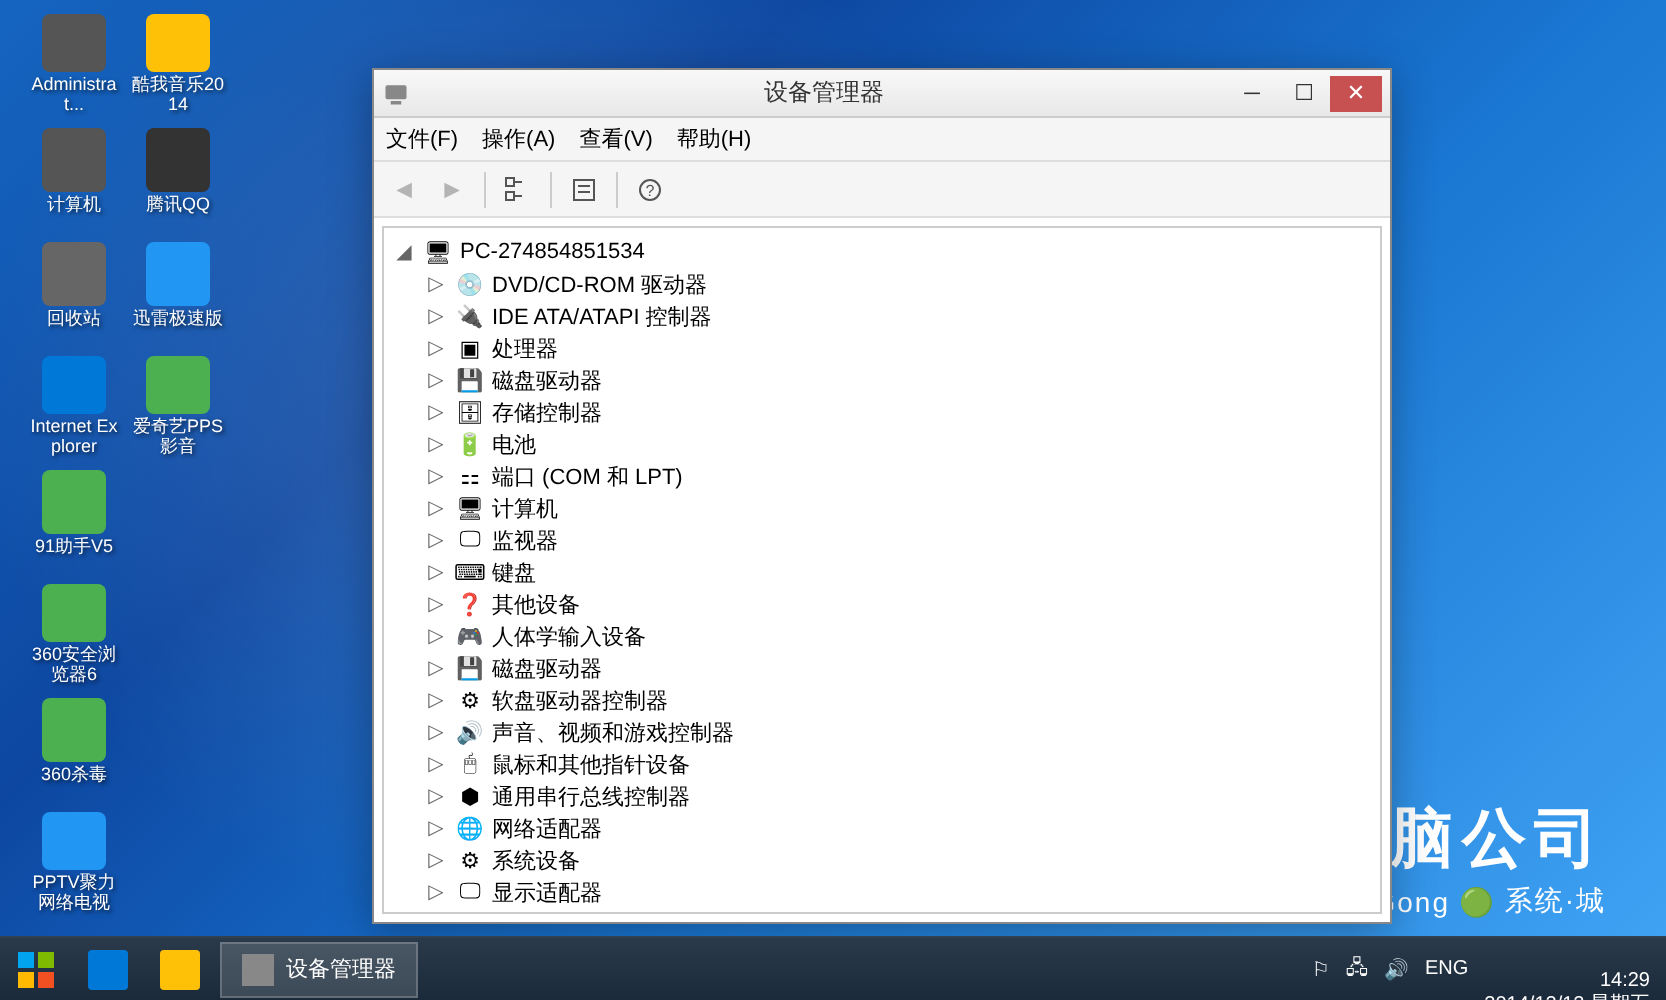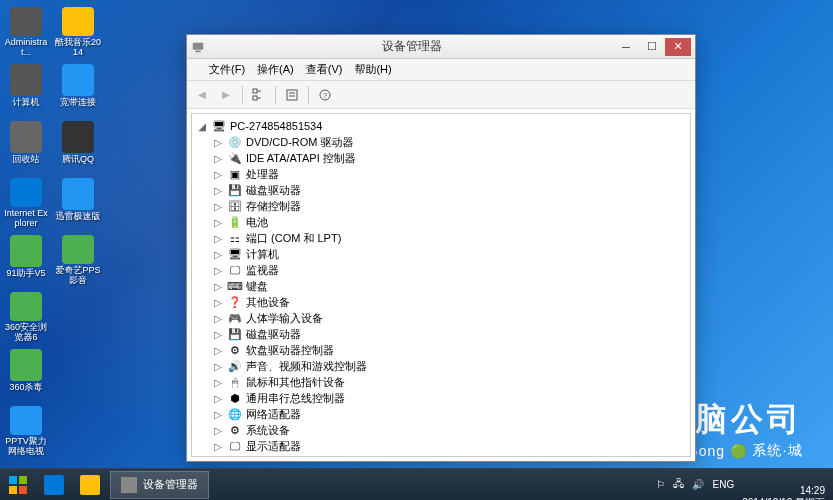--- a/index.html
+++ b/index.html
@@ -1,19 +1,19 @@
 <!DOCTYPE html>
 <html><head>
 <meta charset="utf-8">
 <style>
 * { margin: 0; padding: 0; box-sizing: border-box; font-family: "Microsoft YaHei", "SimSun", sans-serif; }
 body { width: 833px; height: 500px; overflow: hidden; position: relative; background: linear-gradient(135deg, #1565c0 0%, #0d47a1 30%, #1976d2 60%, #42a5f5 100%); }
 .desktop { position: absolute; inset: 0; }
 .rays { position: absolute; inset: 0; background: radial-gradient(circle at 30% 40%, rgba(255,255,255,0.15) 0%, transparent 40%); }
-.desktop-icons { position: absolute; top: 5px; left: 1px; display: flex; flex-direction: column; flex-wrap: wrap; height: 460px; gap: 2px; }
+.desktop-icons { position: absolute; top: 5px; left: 12px; display: flex; flex-direction: column; flex-wrap: wrap; height: 460px; gap: 2px; }
 .desktop-icon { width: 50px; height: 55px; display: flex; flex-direction: column; align-items: center; justify-content: flex-start; cursor: pointer; padding: 2px; }
 .desktop-icon .ico { width: 32px; height: 32px; border-radius: 4px; display: flex; align-items: center; justify-content: center; font-size: 20px; color: #fff; }
 .desktop-icon .lbl { color: #fff; font-size: 9px; text-align: center; text-shadow: 1px 1px 2px rgba(0,0,0,0.7); margin-top: 2px; line-height: 1.1; word-break: break-all; }
 .ico-computer { background: #555; }
 .ico-green { background: #4caf50; }
 .ico-blue { background: #2196f3; }
 .ico-orange { background: #ff9800; }
 .ico-yellow { background: #ffc107; }
 .ico-ie { background: #0078d7; }
 .ico-qq { background: #333; border-radius: 50%; }
@@ -36,21 +36,21 @@
 .brand .en { font-size: 14px; letter-spacing: 1px; }
 .brand .logo { display: inline-flex; align-items: center; gap: 4px; font-size: 14px; }
 
 .window { position: absolute; left: 186px; top: 34px; width: 510px; height: 428px; background: #fff; border: 1px solid #888; box-shadow: 0 4px 20px rgba(0,0,0,0.3); display: flex; flex-direction: column; }
 .titlebar { height: 24px; background: linear-gradient(180deg, #f8f8f8, #e8e8e8); display: flex; align-items: center; padding: 0 4px; border-bottom: 1px solid #ccc; }
 .titlebar .title-icon { width: 14px; height: 14px; margin-right: 6px; }
 .titlebar .title { flex: 1; text-align: center; font-size: 12px; color: #333; }
 .titlebar .win-btns { display: flex; }
 .titlebar .win-btn { width: 26px; height: 18px; display: flex; align-items: center; justify-content: center; font-size: 11px; cursor: pointer; color: #333; }
 .titlebar .win-btn.close { background: #c75050; color: #fff; }
-.menubar { height: 22px; display: flex; align-items: center; padding: 0 22px; gap: 12px; font-size: 11px; border-bottom: 1px solid #ddd; background: #f5f5f5; }
+.menubar { height: 22px; display: flex; align-items: center; padding: 0 6px; gap: 12px; font-size: 11px; border-bottom: 1px solid #ddd; background: #f5f5f5; }
 .menubar span { cursor: pointer; }
 .toolbar { height: 28px; display: flex; align-items: center; padding: 0 4px; gap: 2px; border-bottom: 1px solid #ddd; background: #f5f5f5; }
 .toolbar .tbtn { width: 22px; height: 22px; display: flex; align-items: center; justify-content: center; cursor: pointer; border: 1px solid transparent; color: #555; font-size: 13px; }
 .toolbar .tbtn.disabled { opacity: 0.4; cursor: default; }
 .toolbar .sep { width: 1px; height: 18px; background: #ccc; margin: 0 3px; }
 .tree-container { flex: 1; margin: 4px; border: 1px solid #ccc; background: #fff; overflow: auto; padding: 4px; }
 .tree-root { font-size: 11px; }
 .tree-node { display: flex; align-items: center; height: 16px; cursor: pointer; white-space: nowrap; }
 .expander { width: 12px; text-align: center; color: #666; font-size: 10px; }
 .node-icon { width: 16px; height: 14px; margin: 0 3px; display: inline-flex; align-items: center; justify-content: center; font-size: 11px; }
@@ -92,24 +92,20 @@
       </div>
       <div class="desktop-icon">
         <div class="ico ico-blue"></div>
         <div class="lbl">PPTV聚力 网络电视</div>
       </div>
       <div class="desktop-icon">
         <div class="ico ico-yellow"></div>
         <div class="lbl">酷我音乐2014</div>
       </div>
       <div class="desktop-icon">
-        <div class="ico ico-blue"></div>
-        <div class="lbl">宽带连接</div>
-      </div>
-      <div class="desktop-icon">
         <div class="ico ico-qq"></div>
         <div class="lbl">腾讯QQ</div>
       </div>
       <div class="desktop-icon">
         <div class="ico ico-blue"></div>
         <div class="lbl">迅雷极速版</div>
       </div>
       <div class="desktop-icon">
         <div class="ico ico-green"></div>
         <div class="lbl">爱奇艺PPS影音</div>

